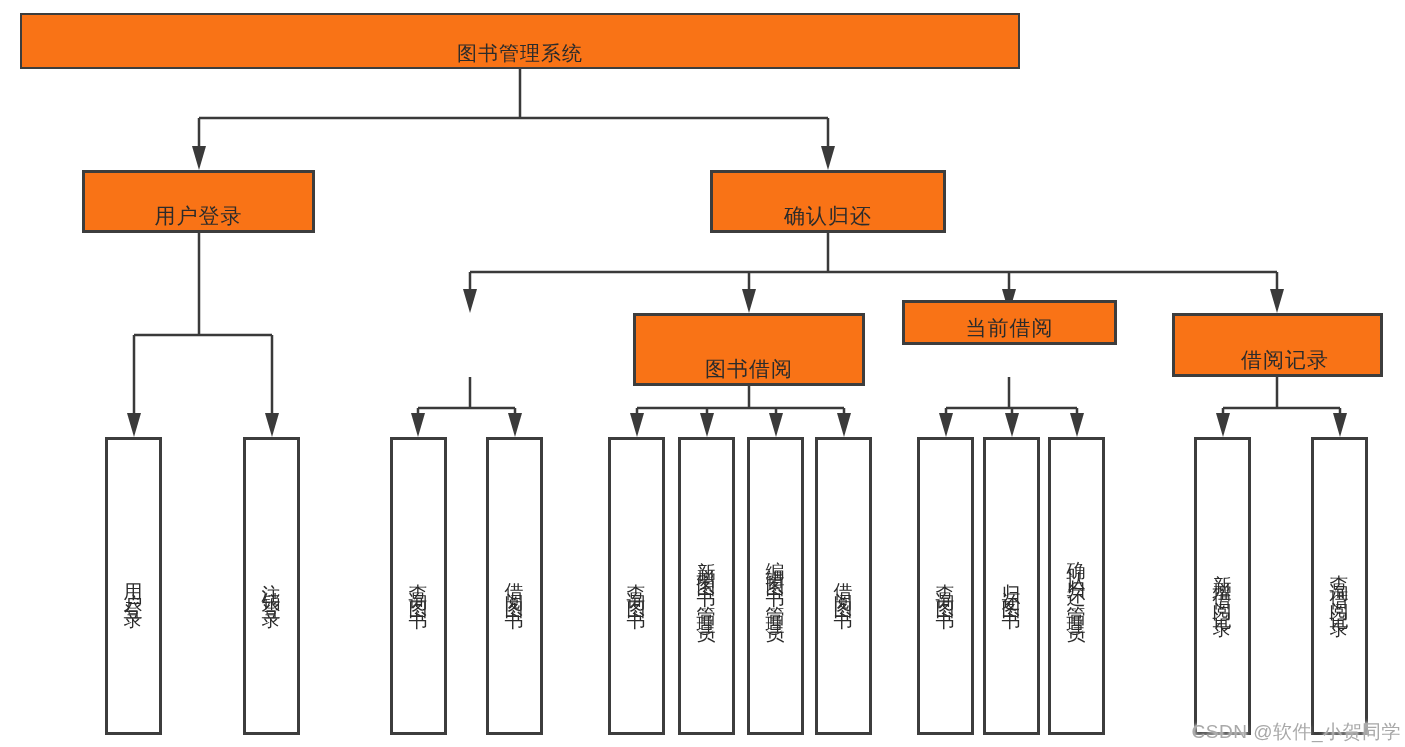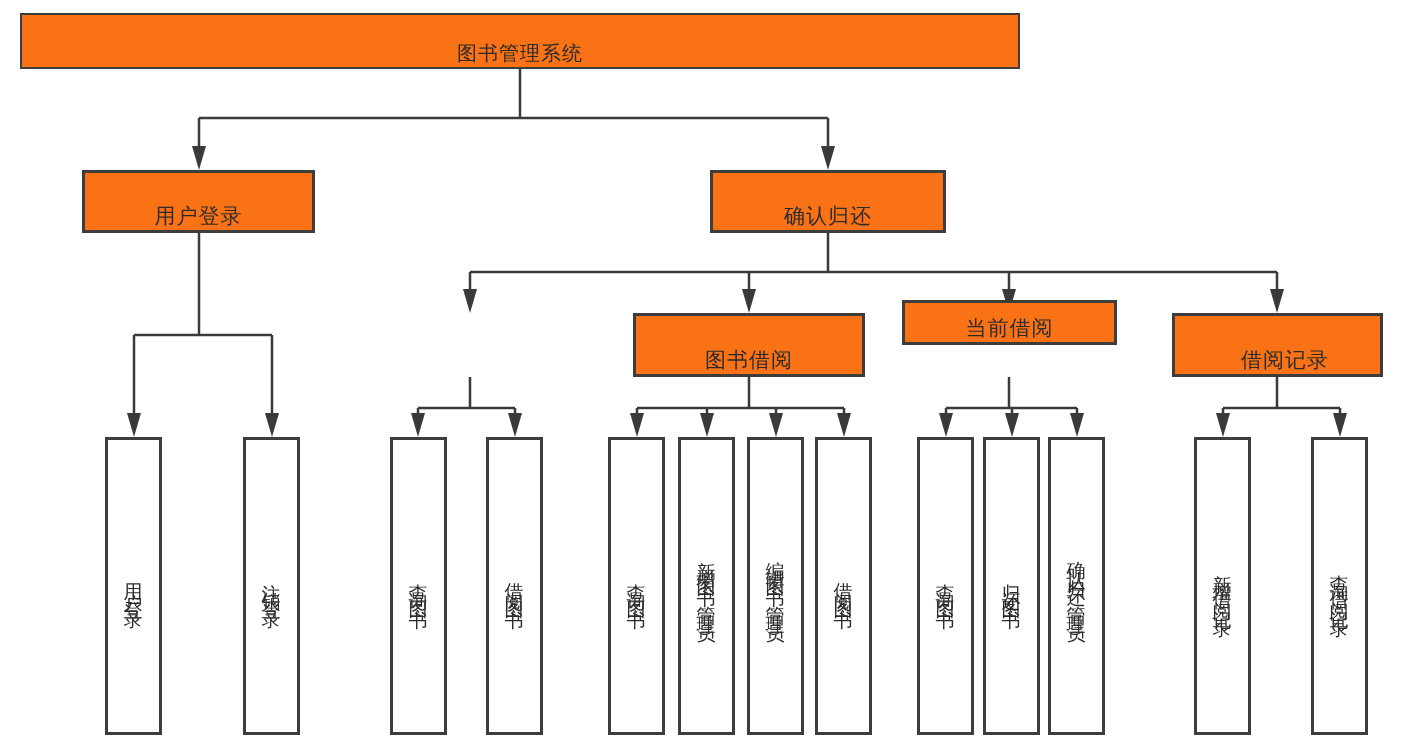--- a/index.html
+++ b/index.html
@@ -104,21 +104,21 @@
     <span>图书管理系统</span>
   </div>
 
   <div class="hbox" style="left:82px;top:170px;width:233px;height:63px;">
     <span>用户登录</span>
   </div>
   <div class="hbox" style="left:710px;top:170px;width:236px;height:63px;">
     <span>确认归还</span>
   </div>
 
-  <div class="hbox" style="left:633px;top:313px;width:232px;height:64px;">
+  <div class="hbox" style="left:633px;top:313px;width:232px;height:73px;">
     <span>图书借阅</span>
   </div>
   <div class="hbox" style="left:902px;top:300px;width:215px;height:45px;">
     <span>当前借阅</span>
   </div>
   <div class="hbox" style="left:1172px;top:313px;width:211px;height:64px;padding-left:15px;">
     <span>借阅记录</span>
   </div>
 
   <div class="vbox" style="left:105px;">
@@ -158,14 +158,15 @@
     <span class="vtext">确认归还（管理员）</span>
   </div>
 
   <div class="vbox" style="left:1194px;">
     <span class="vtext">新增借阅记录</span>
   </div>
   <div class="vbox" style="left:1311px;">
     <span class="vtext">查询借阅记录</span>
   </div>
 
+  <div class="watermark">CSDN @软件_小贺同学</div>
 
 </div>
 
 </body></html>

